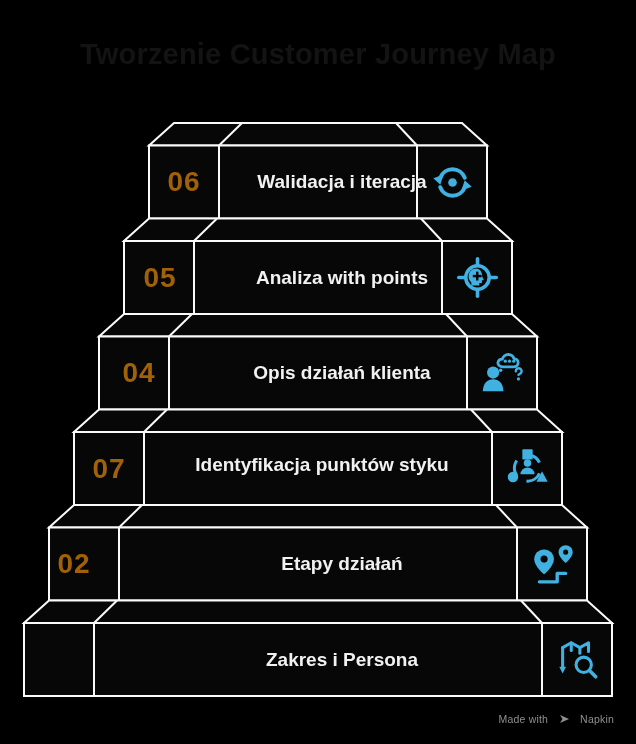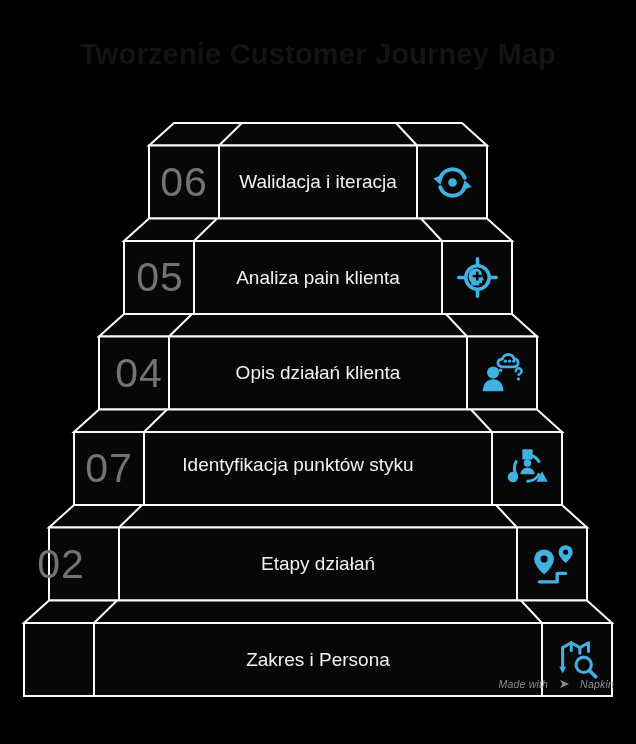--- a/index.html
+++ b/index.html
@@ -10,28 +10,28 @@
   .stage{position:absolute;inset:0;width:636px;height:744px;}
   .title{
     position:absolute;top:38px;left:0;width:636px;text-align:center;
     font-size:29px;font-weight:bold;color:#131313;letter-spacing:.2px;
   }
   svg.frame{position:absolute;left:0;top:0;}
   .face{fill:#070707;stroke:#fafafa;stroke-width:2;stroke-linejoin:miter;}
   .ln{stroke:#fafafa;stroke-width:2;fill:none;}
   .cell{position:absolute;height:73px;display:flex;align-items:center;justify-content:center;}
   .num{
-    font-size:41px;font-weight:400;color:#737373;letter-spacing:1px;
+    font-size:28px;font-weight:700;color:#a16207;letter-spacing:1px;
   }
   .lbl{
-    font-size:19px;font-weight:400;color:#f1f1f1;white-space:nowrap;
+    font-size:19px;font-weight:700;color:#f1f1f1;white-space:nowrap;margin-left:24px;
   }
   .watermark{
-    position:absolute;top:678px;right:22px;display:flex;align-items:center;gap:10px;
-    font-size:10.5px;color:#8f8f8f;font-style:italic;
+    position:absolute;top:713px;right:22px;display:flex;align-items:center;gap:10px;
+    font-size:10.5px;color:#8f8f8f;
   }
   .watermark .wm-part{letter-spacing:.2px;}
 </style>
 </head>
 <body>
 
 <div class="stage">
 
   <div class="title">Tworzenie Customer Journey Map</div>
 
@@ -98,21 +98,21 @@
     <svg width="45" height="45" viewBox="0 0 48 48">
       <path d="M37.1,19 A14,14 0 0 0 10.9,19" stroke="#41b1e1" stroke-width="4.2" fill="none" stroke-linecap="round"></path>
       <path d="M3.5,19.5 L14.5,15.5 L11,26.5 Z" fill="#41b1e1"></path>
       <path d="M10.9,29 A14,14 0 0 0 37.1,29" stroke="#41b1e1" stroke-width="4.2" fill="none" stroke-linecap="round"></path>
       <path d="M44.5,28.5 L33.5,32.5 L37,21.5 Z" fill="#41b1e1"></path>
       <circle cx="24" cy="24" r="4.6" fill="#41b1e1"></circle>
     </svg>
   </div>
 
   <div class="cell num" style="left:124px;top:241px;width:72px;">05</div>
-  <div class="cell lbl" style="left:194px;top:241px;width:248px;">Analiza pain klienta</div>
+  <div class="cell lbl" style="left:194px;top:241px;width:248px;">Analiza with points</div>
   <div class="cell" style="left:442px;top:241px;width:70px;">
     <svg width="45" height="45" viewBox="0 0 48 48">
       <circle cx="24" cy="24" r="12.5" stroke="#41b1e1" stroke-width="3.8" fill="none"></circle>
       <line x1="24" y1="4" x2="24" y2="10.5" stroke="#41b1e1" stroke-width="3.8" stroke-linecap="round"></line>
       <line x1="24" y1="37.5" x2="24" y2="44" stroke="#41b1e1" stroke-width="3.8" stroke-linecap="round"></line>
       <line x1="4" y1="24" x2="10.5" y2="24" stroke="#41b1e1" stroke-width="3.8" stroke-linecap="round"></line>
       <line x1="37.5" y1="24" x2="44" y2="24" stroke="#41b1e1" stroke-width="3.8" stroke-linecap="round"></line>
       <path d="M23,14.5 c-5,0 -8.5,3.8 -8.5,8.3 c0,2.6 1.1,4.7 2.9,6.2 V32.5 h8.5 v-2.6 h2.8 v-3 h2.2 l-1.9,-3.8 c0.2,-4.8 -2.9,-8.6 -6,-8.6 z" fill="#41b1e1"></path>
       <rect x="19" y="21.2" width="9.4" height="2.6" fill="#070707"></rect>
       <rect x="22.4" y="17.8" width="2.6" height="9.4" fill="#070707"></rect>
@@ -141,21 +141,21 @@
     <svg width="45" height="45" viewBox="0 0 48 48">
       <circle cx="24" cy="23.5" r="14" stroke="#41b1e1" stroke-width="3.2" fill="none" stroke-dasharray="17 12.3" stroke-dashoffset="-3" transform="rotate(12,24,23.5)"></circle>
       <rect x="18.5" y="3.5" width="11" height="11" rx="1" fill="#41b1e1"></rect>
       <circle cx="8.5" cy="33" r="5.6" fill="#41b1e1"></circle>
       <path d="M39.5,27 L45.5,38 L33.5,38 Z" fill="#41b1e1"></path>
       <circle cx="24" cy="18" r="4" fill="#41b1e1"></circle>
       <path d="M16.5,30 a7.5,7 0 0 1 15,0 z" fill="#41b1e1"></path>
     </svg>
   </div>
 
-  <div class="cell num" style="left:36px;top:527.5px;width:50px;">02</div>
+  <div class="cell num" style="left:49px;top:527.5px;width:50px;">02</div>
   <div class="cell lbl" style="left:119px;top:527.5px;width:398px;">Etapy działań</div>
   <div class="cell" style="left:517px;top:527.5px;width:70px;">
     <svg width="45" height="45" viewBox="0 0 48 48">
       <path d="M15,8 c-6,0 -10.5,4.7 -10.5,10.3 c0,7.5 10.5,16.2 10.5,16.2 c0,0 10.5,-8.7 10.5,-16.2 C25.5,12.7 21,8 15,8 z" fill="#41b1e1"></path>
       <circle cx="15" cy="18.2" r="3.8" fill="#070707"></circle>
       <path d="M38,3.5 c-4.2,0 -7.5,3.3 -7.5,7.3 c0,5.3 7.5,11.6 7.5,11.6 c0,0 7.5,-6.3 7.5,-11.6 C45.5,6.8 42.2,3.5 38,3.5 z" fill="#41b1e1"></path>
       <circle cx="38" cy="10.8" r="2.7" fill="#070707"></circle>
       <path d="M10,42.5 L29,42.5 L29,33.5 L38,33.5" stroke="#41b1e1" stroke-width="3.6" fill="none" stroke-linecap="round" stroke-linejoin="round"></path>
     </svg>
   </div>

